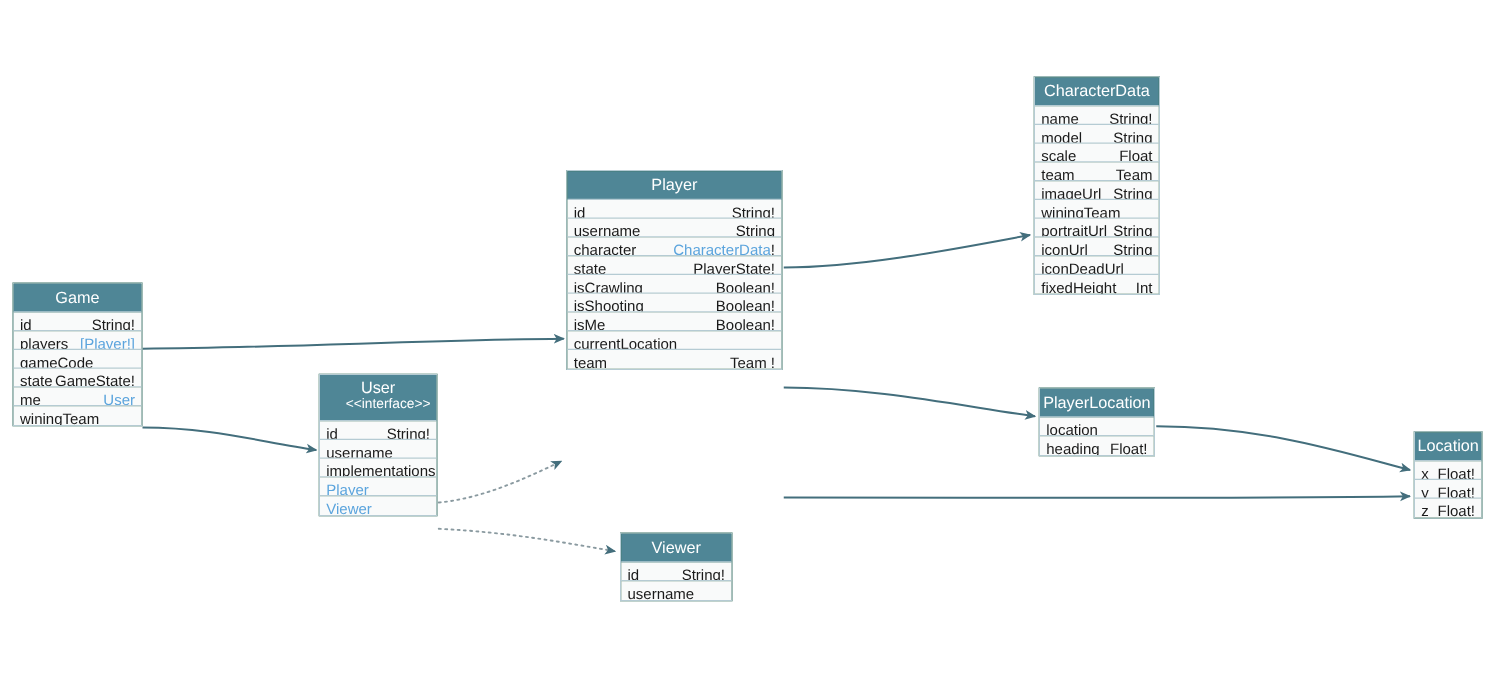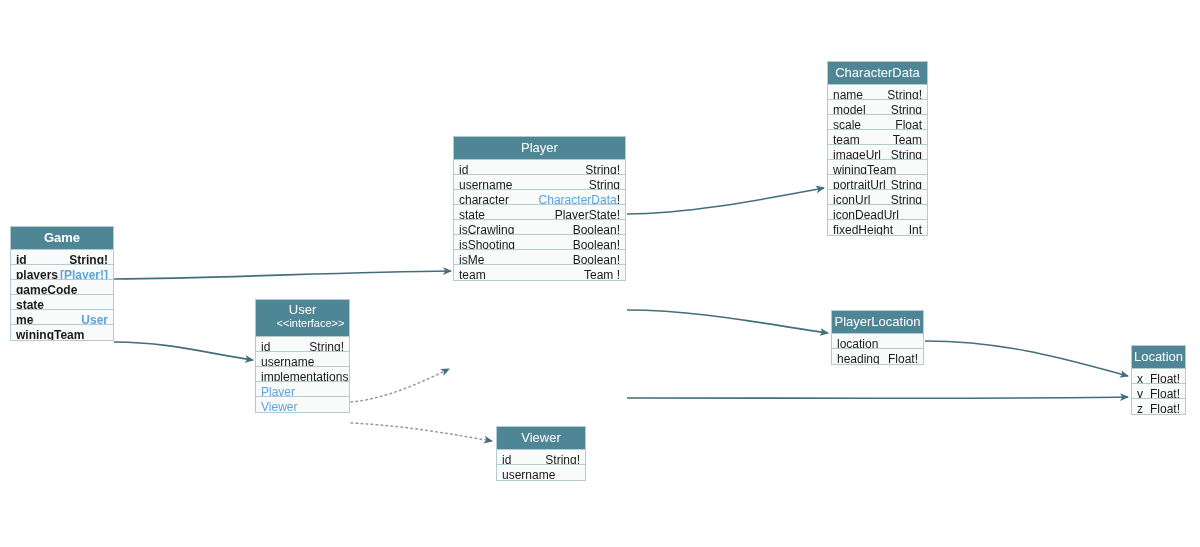--- a/index.html
+++ b/index.html
@@ -126,21 +126,21 @@
     <path d="M627,214 C 690,214 770,198 824,188" fill="none" stroke="#436e7c" stroke-width="1.6" marker-end="url(#arrowSolid)"></path>
 
     <path d="M627,310 C 700,310 770,325 828,333" fill="none" stroke="#436e7c" stroke-width="1.6" marker-end="url(#arrowSolid)"></path>
 
     <path d="M925,341 C 1010,341 1075,362 1128,376" fill="none" stroke="#436e7c" stroke-width="1.6" marker-end="url(#arrowSolid)"></path>
 
     <path d="M627,398 C 820,398 1010,399 1128,397" fill="none" stroke="#436e7c" stroke-width="1.6" marker-end="url(#arrowSolid)"></path>
   </svg>
 
   <div id="entities-layer">
-      <div class="entity" style="left: 10px; top: 226px; width: 104px; font-weight: bold;">
+      <div class="entity" style="left: 10px; top: 226px; width: 104px;">
         <div class="entity-header">Game</div>
         <div class="row">
           <span class="fname">id</span>
           <span class="ftype">String!</span>
         </div>
         <div class="row">
           <span class="fname">players</span>
           <span class="ftype link">[Player!]</span>
         </div>
         <div class="row">
@@ -201,20 +201,24 @@
         </div>
         <div class="row">
           <span class="fname">isShooting</span>
           <span class="ftype">Boolean!</span>
         </div>
         <div class="row">
           <span class="fname">isMe</span>
           <span class="ftype">Boolean!</span>
         </div>
         <div class="row">
+          <span class="fname">currentLocation</span>
+          <span class="ftype link">PlayerLocation</span>
+        </div>
+        <div class="row">
           <span class="fname">team</span>
           <span class="ftype">Team !</span>
         </div>
       </div>
       <div class="entity" style="left: 496px; top: 426px; width: 90px;">
         <div class="entity-header">Viewer</div>
         <div class="row">
           <span class="fname">id</span>
           <span class="ftype">String!</span>
         </div>

